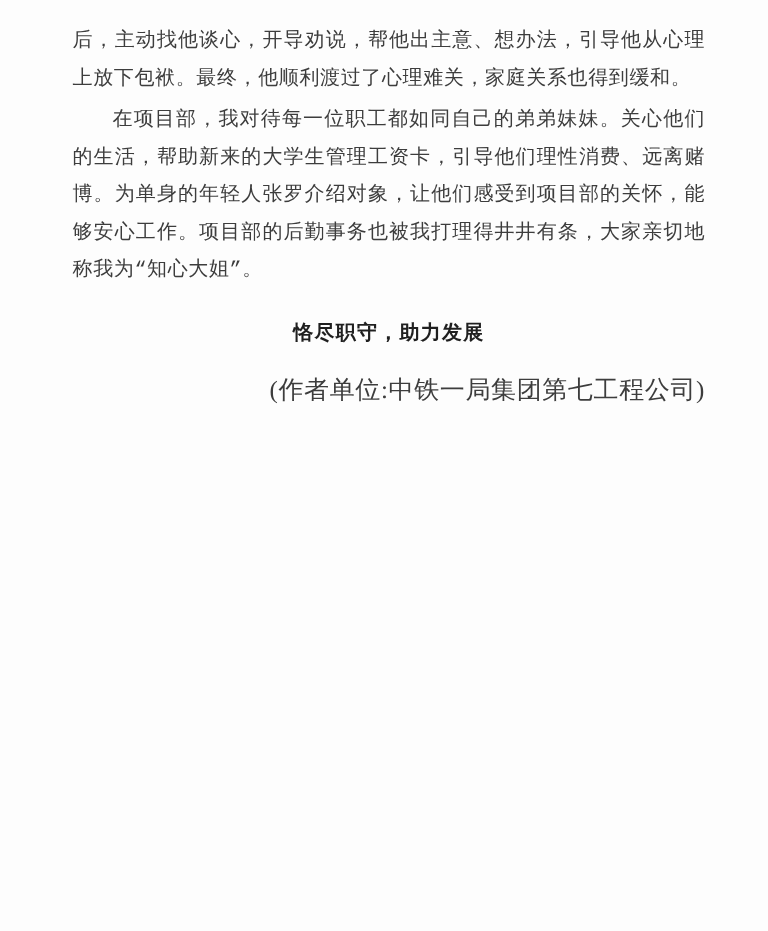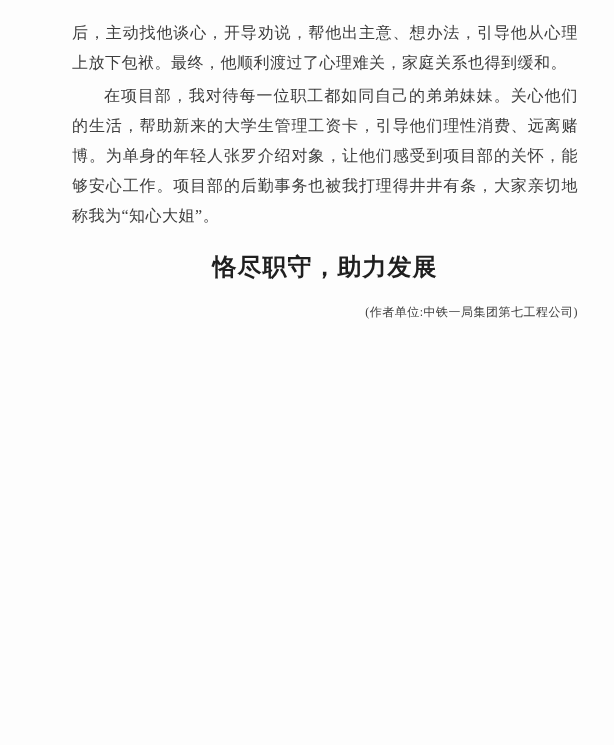--- a/index.html
+++ b/index.html
@@ -11,47 +11,48 @@
     position: relative;
     width: 614px;
     height: 745px;
     background: #fdfdfd;
     overflow: hidden;
     font-family: "Liberation Serif", "DejaVu Serif", serif;
   }
   .content {
     position: absolute;
     top: 18px;
-    left: 72px;
+    left: 58px;
     width: 506px;
     color: #3d3d3d;
   }
   .body-para {
     font-size: 16px;
     line-height: 30px;
     letter-spacing: 0.5px;
     text-align: justify;
     text-justify: inter-ideograph;
     margin: 0 0 3px 0;
   }
   .body-para.indent {
     text-indent: 2em;
+    font-family: Liberation Mono, monospace;
   }
   .section-heading {
     font-family: "Liberation Sans", "DejaVu Sans", sans-serif;
-    font-size: 24px;
+    font-size: 16px;
     font-weight: bold;
     color: #1f1f1f;
     text-align: center;
     letter-spacing: 1px;
     margin: 22px 0 16px 0;
     line-height: 28px;
   }
   .attribution {
-    font-size: 12px;
+    font-size: 20px;
     line-height: 30px;
     letter-spacing: 0.5px;
     text-align: right;
     margin: 2px 0 0 0;
     color: #3d3d3d;
   }
 </style>
 </head>
 <body>
 

